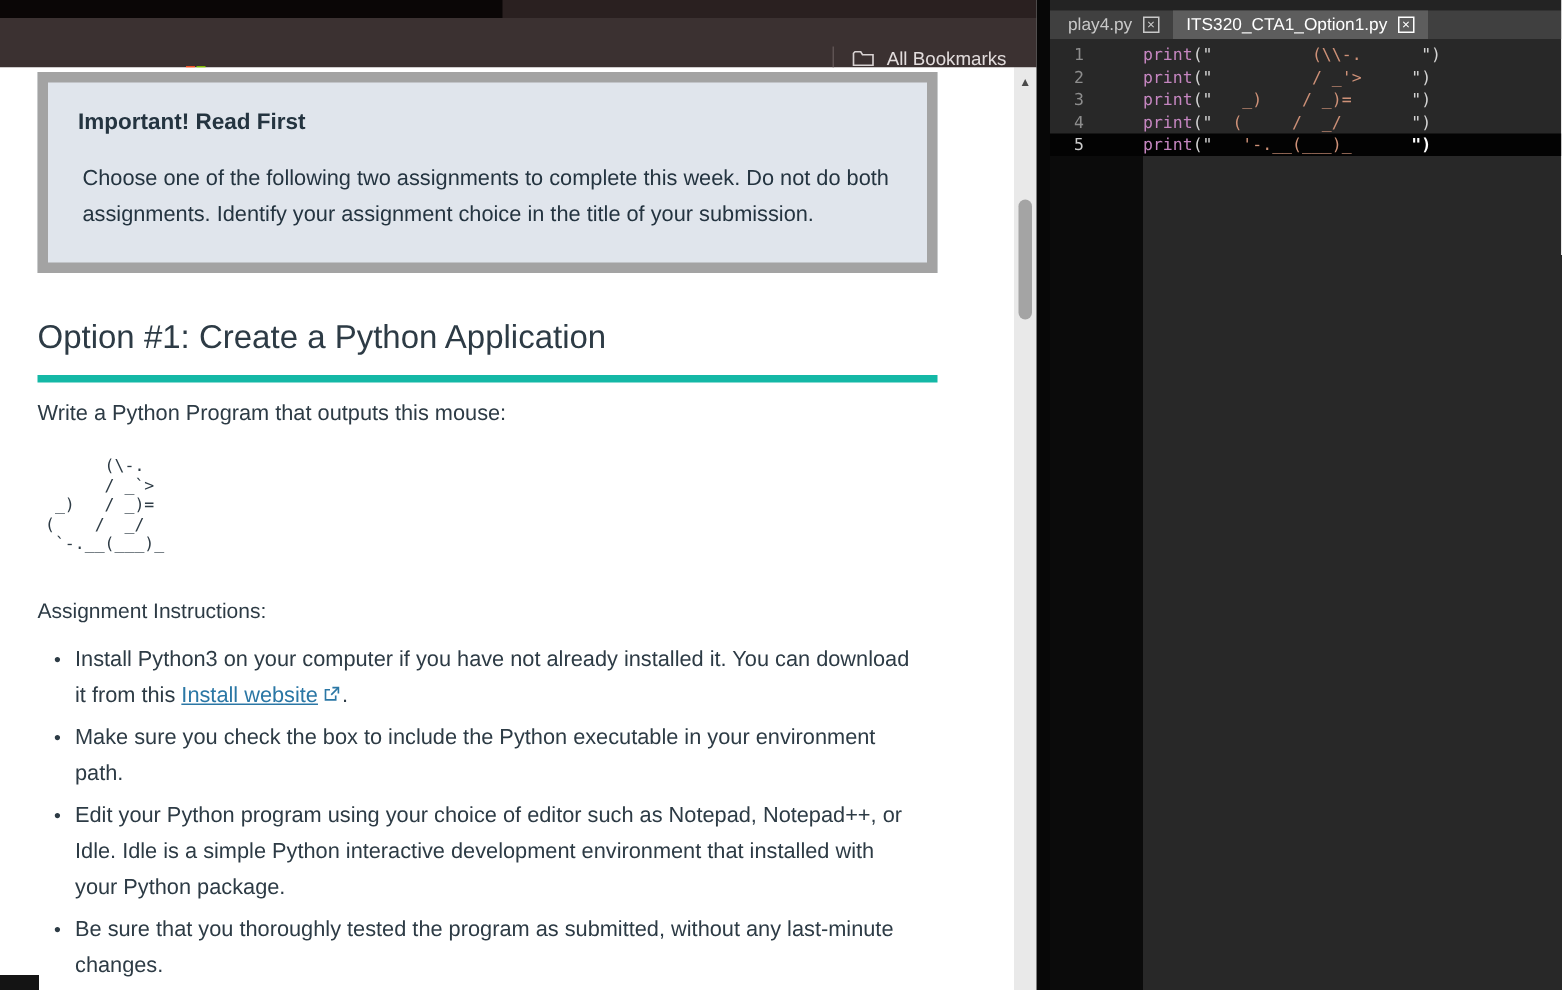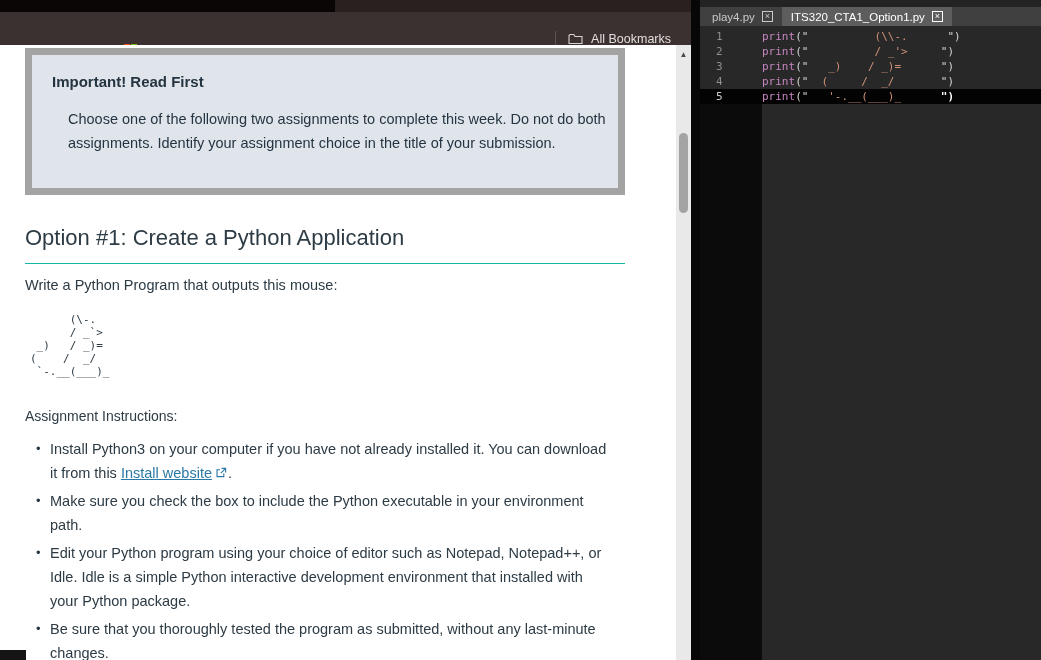--- a/index.html
+++ b/index.html
@@ -19,23 +19,23 @@
   .ms3{background:var(--ms-blue,#00a4ef);} .ms4{background:var(--ms-yellow,#ffb900);}
   .bar-right{margin-left:auto;display:flex;align-items:center;gap:12px;padding-right:16px;margin-top:21px;}
   .bar-sep{width:1px;height:17px;background:#5e5353;}
   .allbm{display:flex;align-items:center;gap:8px;white-space:nowrap;}
 
   
   .page{position:absolute;left:0;top:45px;width:676px;height:615px;background:#fff;overflow:hidden;color:#2d3b45;}
   .important-box{box-sizing:border-box;margin:3px 0 0 25px;width:600px;background:#e0e5ec;
                  border:7px solid #a3a3a3;padding:10px 20px 17px 20px;}
   .imp-title{font-size:15px;font-weight:bold;margin:8px 0 17px 0;color:#243440;}
-  .imp-body{font-size:14.5px;line-height:24px;margin:16px;width:552px;color:#243440;}
+  .imp-body{font-size:14.5px;line-height:24px;margin:3px;width:552px;color:#243440;}
   .option-heading{margin:30px 0 0 25px;width:600px;font-size:22px;font-weight:400;color:#2d3b45;
-                  padding-bottom:12px;border-bottom:1px solid #14b8a6;}
+                  padding-bottom:12px;border-bottom:5px solid #14b8a6;}
   .intro{margin:10px 0 0 25px;font-size:14.5px;line-height:22px;}
   .mouse{margin:17px 0 0 30px;font-family:"DejaVu Sans Mono",monospace;font-size:11px;line-height:13px;color:#2d3b45;}
   .instr{margin:30px 0 0 25px;font-size:14px;font-weight:400;color:#2d3b45;}
   .bullets{margin:13px 0 0 25px;padding:0 0 0 25px;list-style:none;width:570px;}
   .bullets li{position:relative;font-size:14.5px;line-height:24px;margin-bottom:4px;max-width:564px;}
   .bullets li::before{content:"\2022";position:absolute;left:-14px;top:0;font-size:13px;color:#2d3b45;}
   .doc-link{color:var(--link,#2b77a5);text-decoration:underline;}
   .ext-icon{margin:0 1px 0 3px;vertical-align:-1px;color:var(--link,#2b77a5);}
   .italic{font-style:italic;}
 

